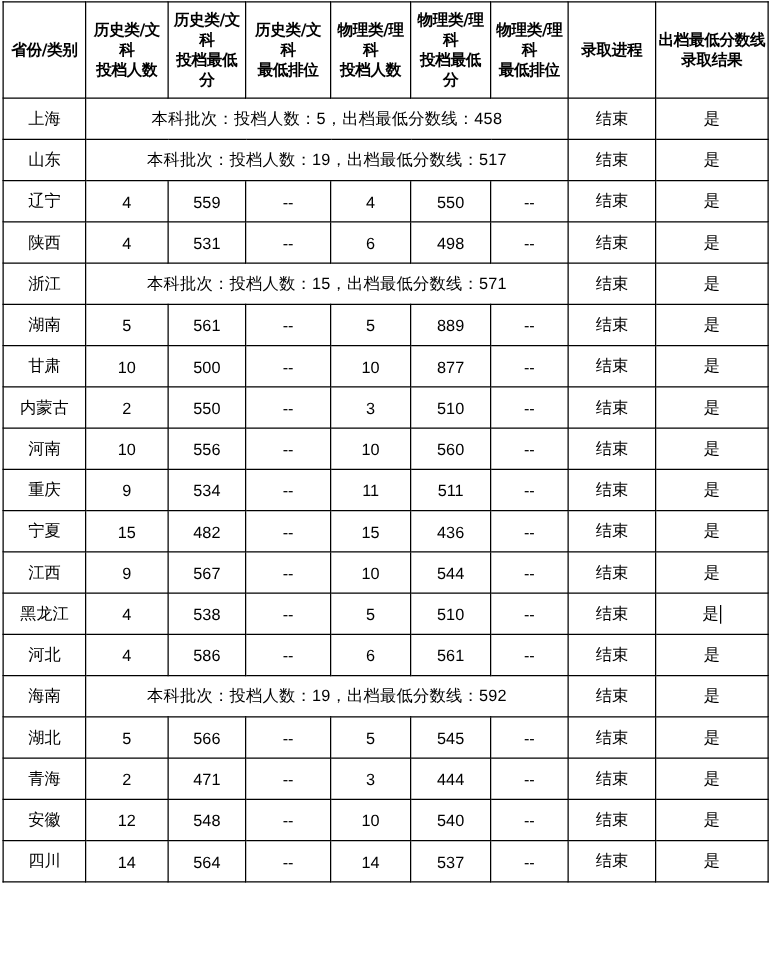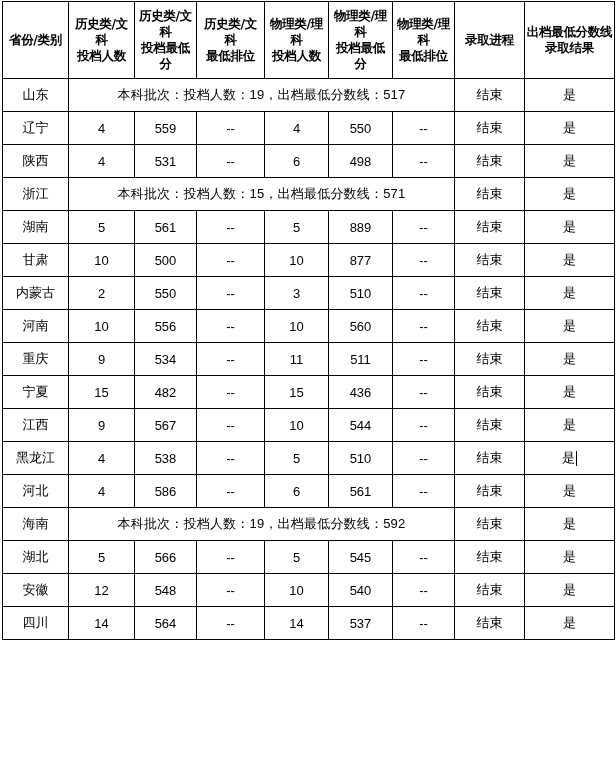--- a/index.html
+++ b/index.html
@@ -111,20 +111,26 @@
           <span class="hline">录取进程</span>
         </th>
         <th>
           <span class="hline">出档最低分数线</span>
           <span class="hline">录取结果</span>
         </th>
       </tr>
   </thead>
   <tbody id="table-body">
       <tr>
+        <td class="province">上海</td>
+        <td class="merged" colspan="6">本科批次：投档人数：5，出档最低分数线：458</td>
+        <td class="province">结束</td>
+        <td class="province">是</td>
+      </tr>
+      <tr>
         <td class="province">山东</td>
         <td class="merged" colspan="6">本科批次：投档人数：19，出档最低分数线：517</td>
         <td class="province">结束</td>
         <td class="province">是</td>
       </tr>
       <tr>
         <td class="province">辽宁</td>
         <td>4</td>
         <td>559</td>
         <td>--</td>
@@ -256,20 +262,31 @@
         <td class="province">结束</td>
         <td class="province">是</td>
       </tr>
       <tr>
         <td class="province">湖北</td>
         <td>5</td>
         <td>566</td>
         <td>--</td>
         <td>5</td>
         <td>545</td>
+        <td>--</td>
+        <td class="province">结束</td>
+        <td class="province">是</td>
+      </tr>
+      <tr>
+        <td class="province">青海</td>
+        <td>2</td>
+        <td>471</td>
+        <td>--</td>
+        <td>3</td>
+        <td>444</td>
         <td>--</td>
         <td class="province">结束</td>
         <td class="province">是</td>
       </tr>
       <tr>
         <td class="province">安徽</td>
         <td>12</td>
         <td>548</td>
         <td>--</td>
         <td>10</td>

